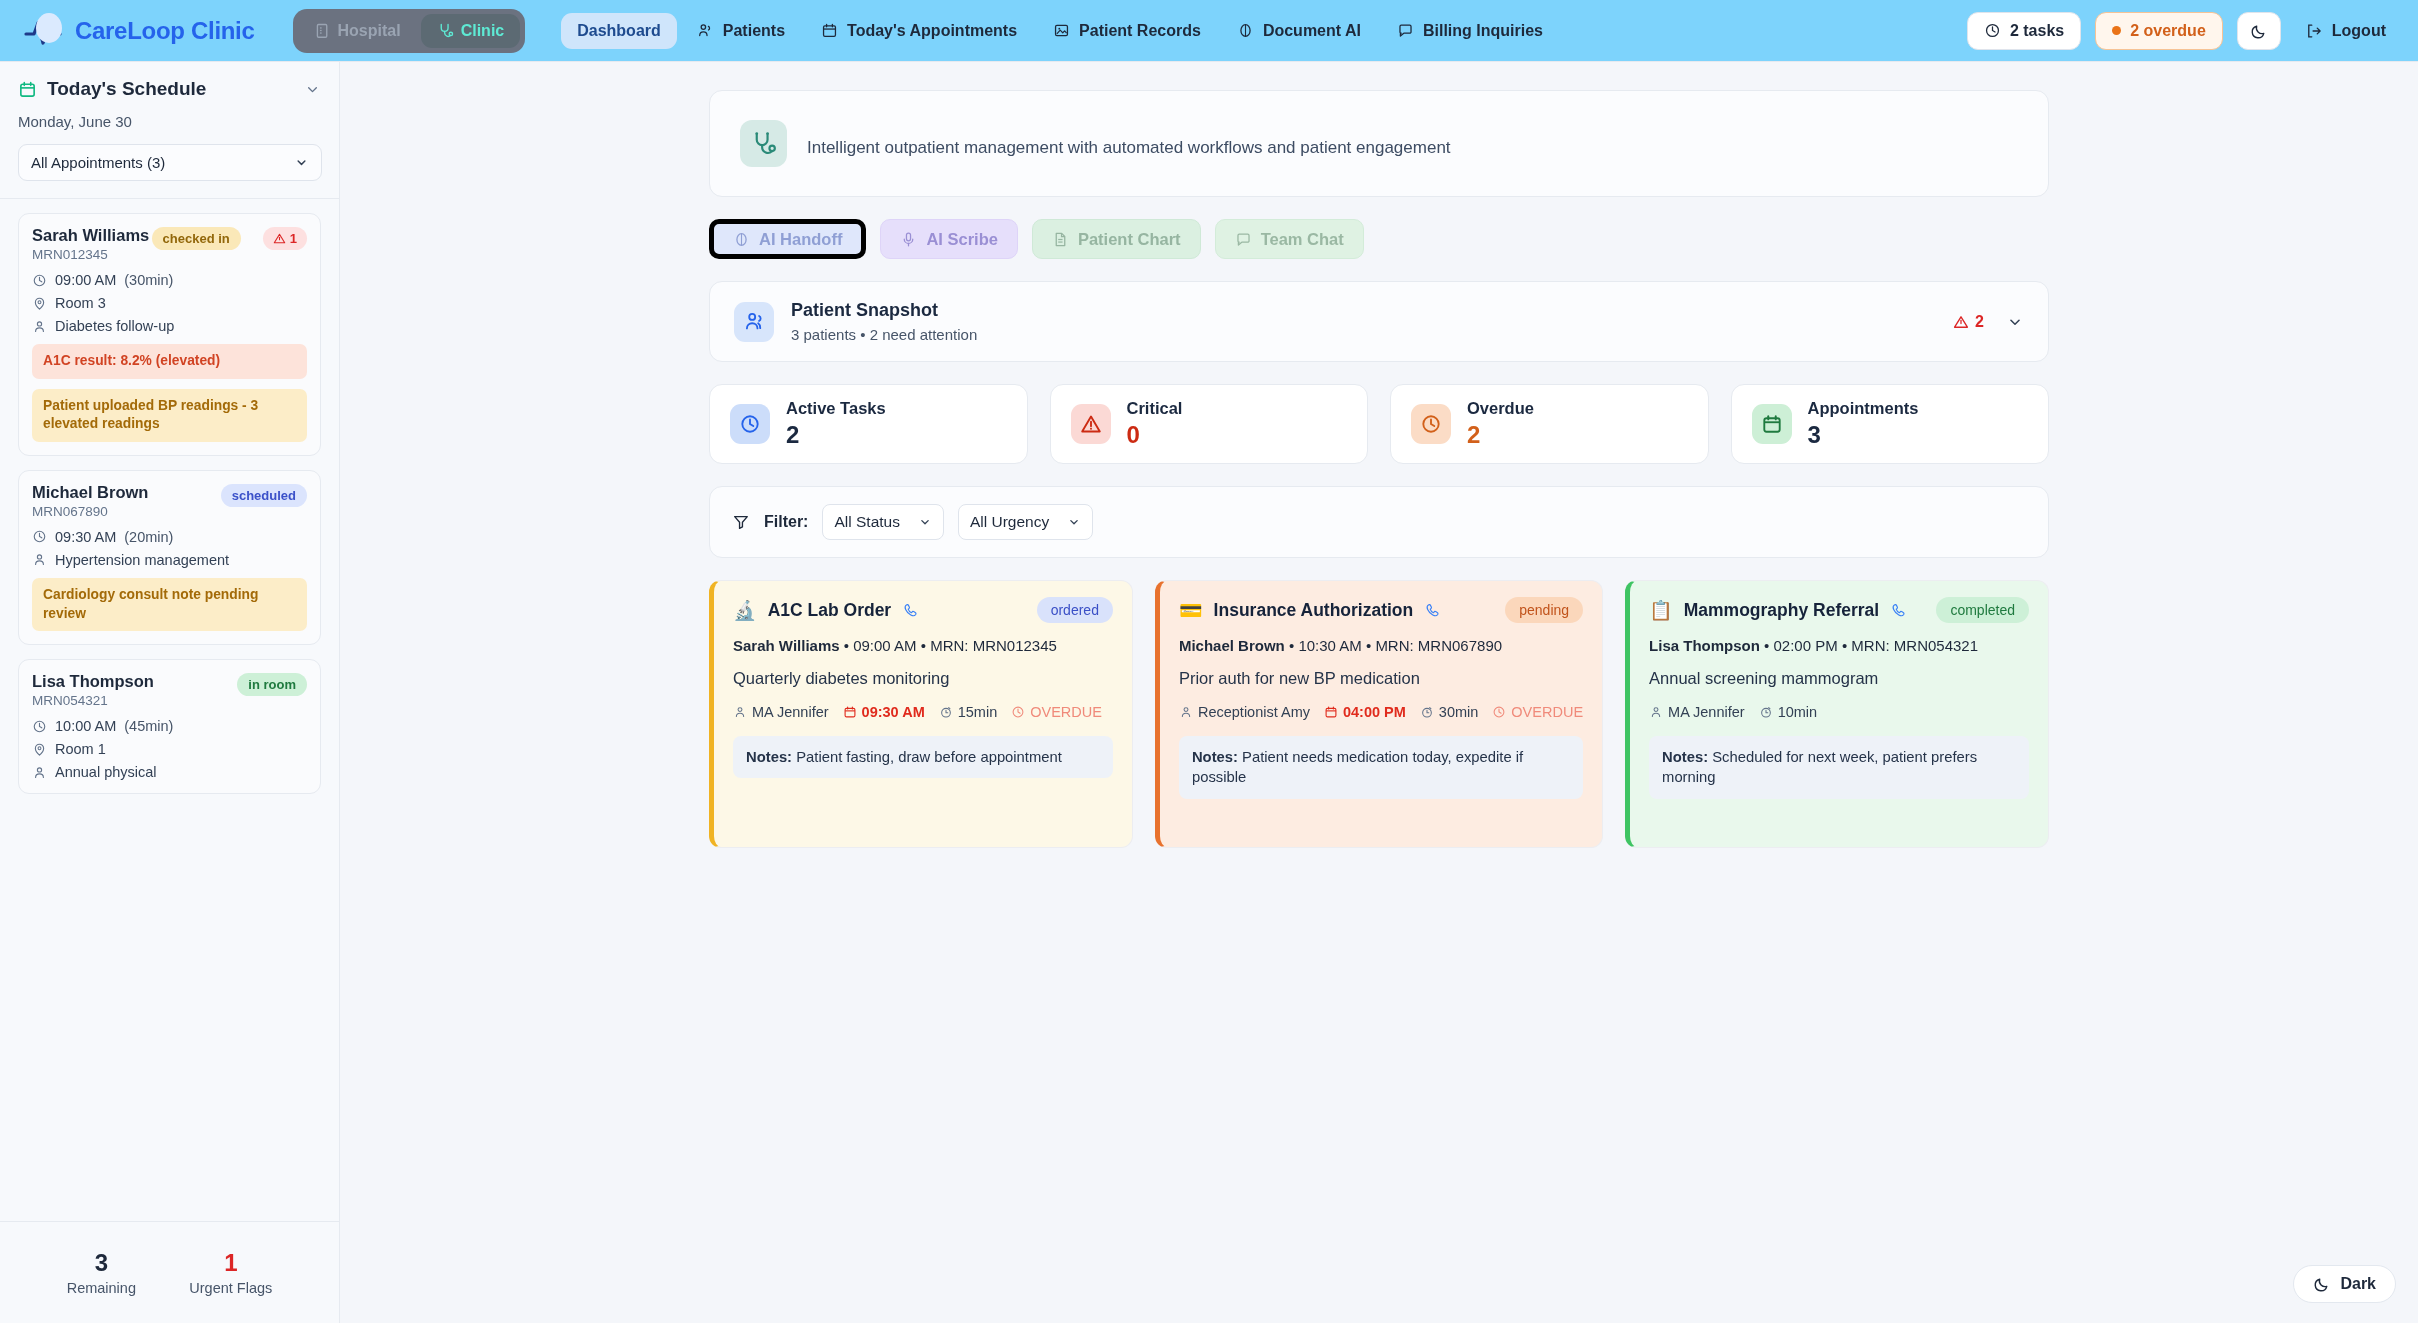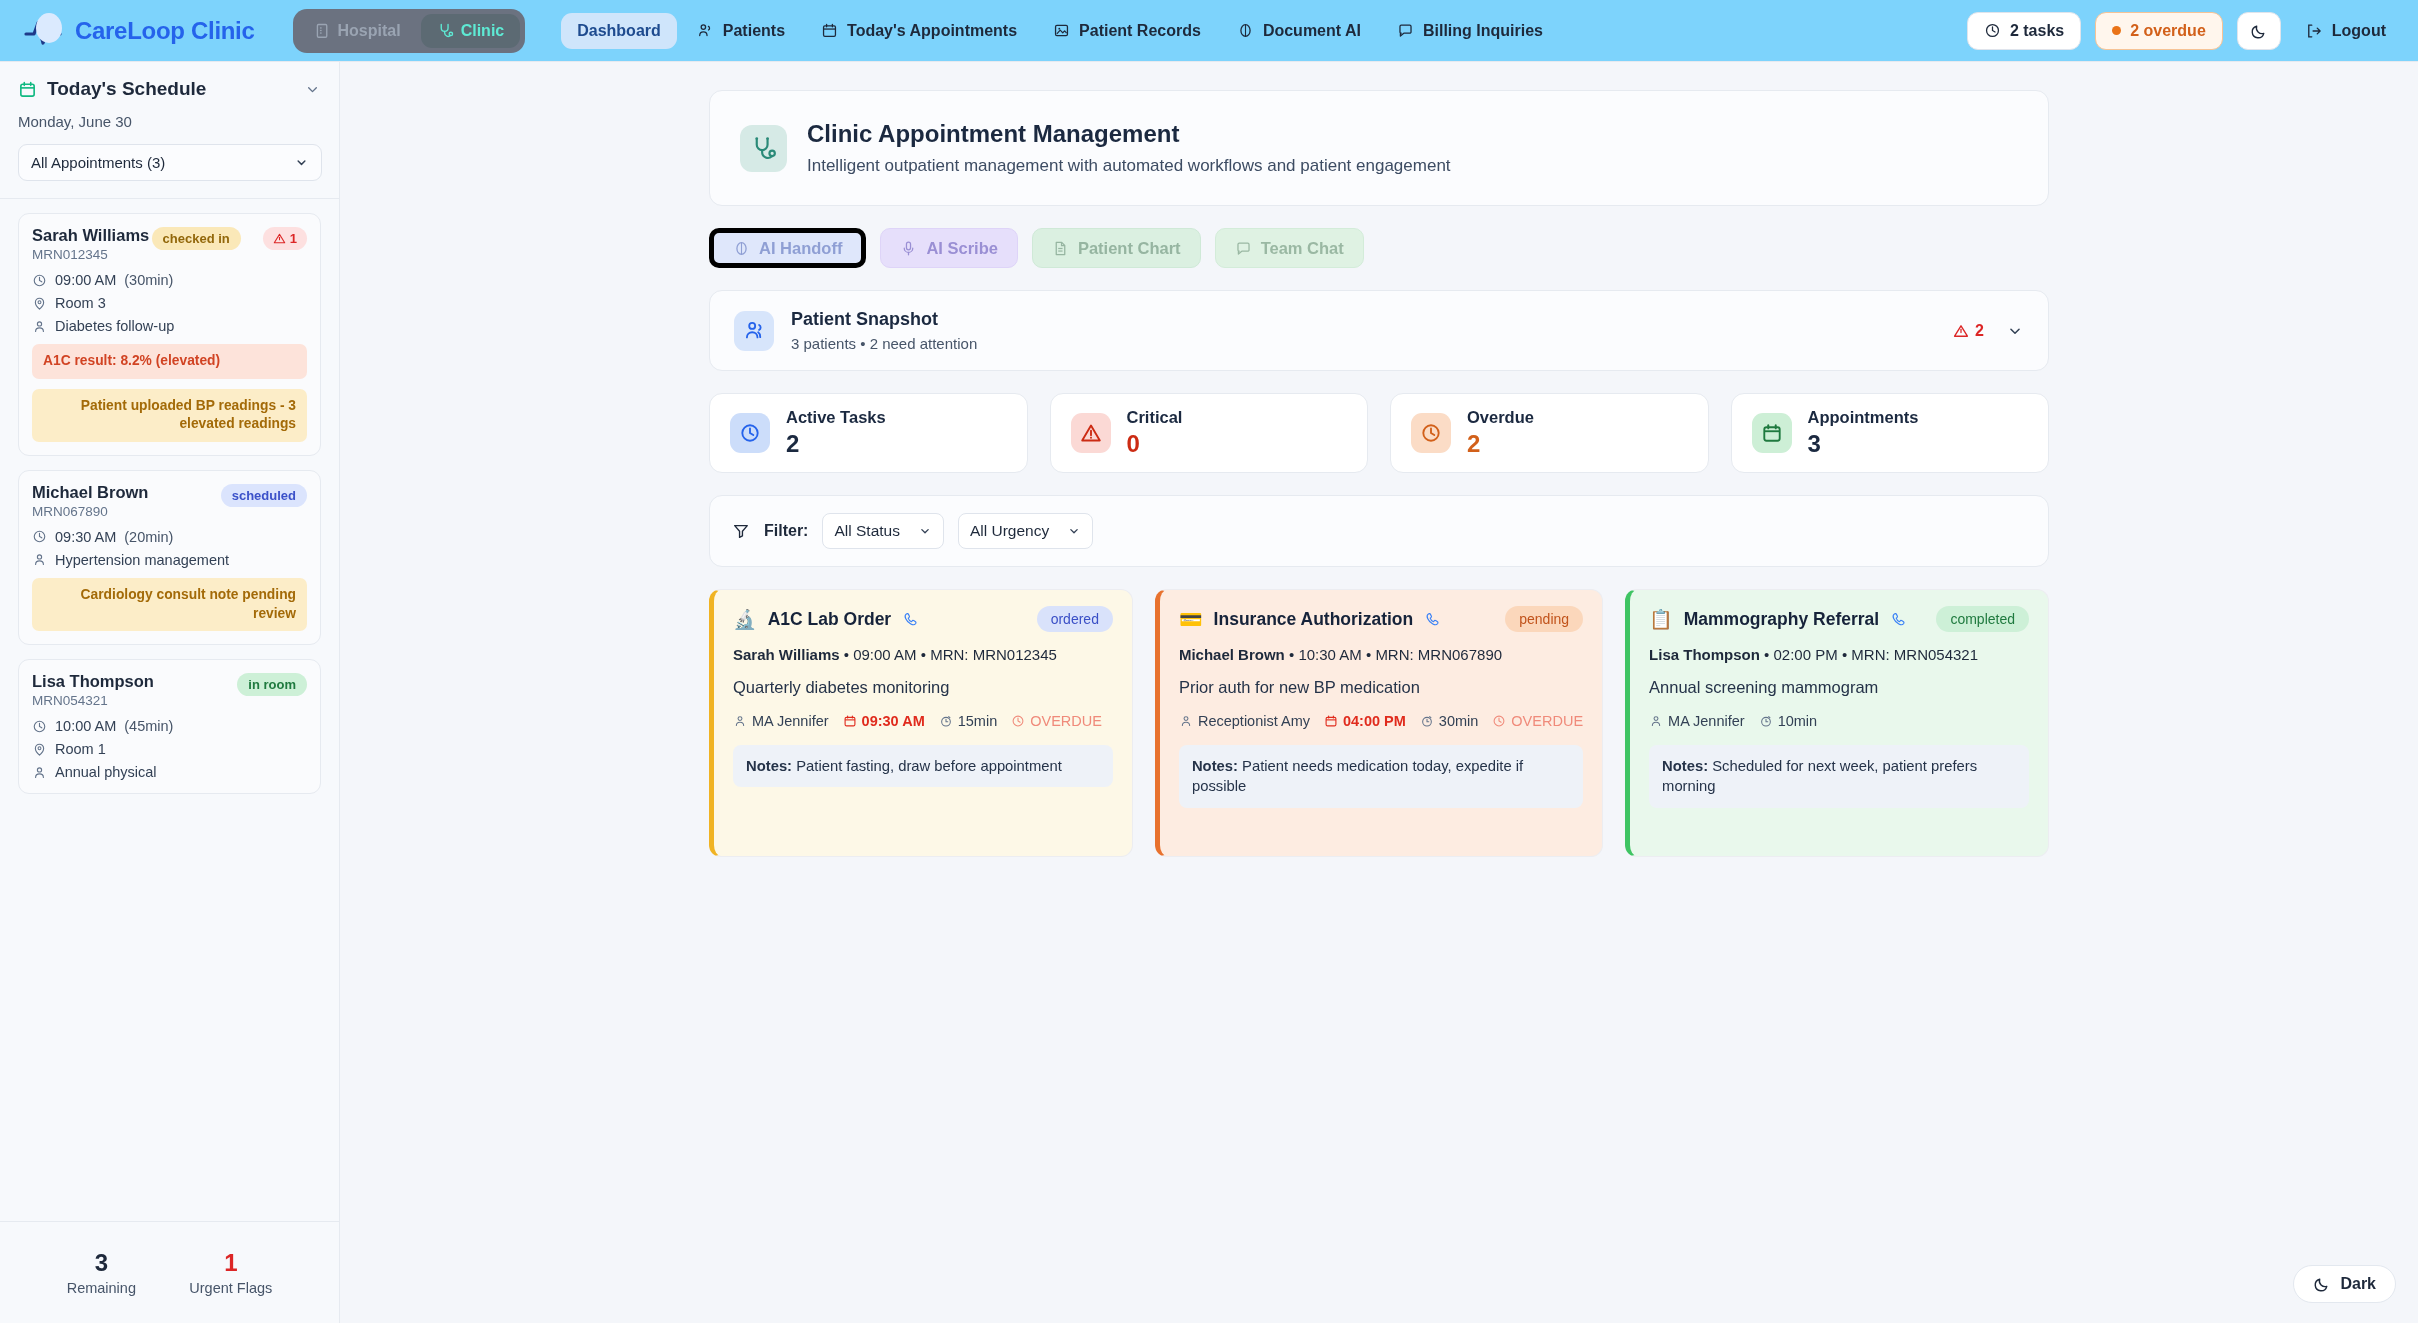--- a/index.html
+++ b/index.html
@@ -93,21 +93,21 @@
   .flagpill {
     display: flex; align-items: center; gap: 4px;
     background: #fde0e0; color: #dc2626; border-radius: 999px;
     padding: 4px 10px; font-size: 13px; font-weight: bold;
   }
   .appt-meta { margin-top: 10px; display: flex; flex-direction: column; gap: 7px; }
   .meta-row { display: flex; align-items: center; gap: 8px; font-size: 14.5px; color: #334155; }
   .meta-row .dur { color: #475569; }
   .alert-box { margin-top: 10px; border-radius: 7px; padding: 8px 11px; font-size: 13.8px; font-weight: bold; line-height: 1.35; }
   .alert-box.red  { background: #fde3da; color: #d14323; }
-  .alert-box.amber{ background: #fcedc8; color: #a36a08; text-align: right; }
+  .alert-box.amber{ background: #fcedc8; color: #a36a08; }
   .sb-footer {
     border-top: 1px solid #e6eaf0; height: 102px;
     display: flex; align-items: center; justify-content: space-around;
     padding: 0 40px;
   }
   .stat { text-align: center; }
   .stat-num { font-size: 24px; font-weight: bold; color: #1e293b; }
   .stat-num.red { color: #dc2626; }
   .stat-label { font-size: 14.5px; color: #475569; margin-top: 3px; }
 
@@ -510,21 +510,20 @@
       <div class="hero-ico">
         <svg width="27" height="27" viewBox="0 0 20 20">
             <path d="M5 3v4.2a4 4 0 0 0 8 0V3" fill="none" stroke="#2a8a78" stroke-width="1.6" stroke-linecap="round"></path>
             <path d="M9 11.2v1.6a4.2 4.2 0 0 0 7.2 2.9" fill="none" stroke="#2a8a78" stroke-width="1.6" stroke-linecap="round"></path>
             <circle cx="16.4" cy="13.6" r="2" fill="none" stroke="#2a8a78" stroke-width="1.6"></circle>
             <circle cx="5" cy="2.6" r="1" fill="#2a8a78"></circle>
             <circle cx="13" cy="2.6" r="1" fill="#2a8a78"></circle>
           </svg>
       </div>
       <div>
-        <div class="hero-title">Clinic Appointment Management</div>
         <div class="hero-sub">Intelligent outpatient management with automated workflows and patient engagement</div>
       </div>
     </div>
 
     <div class="actionrow">
       <div class="actbtn blue">
         <span>
             <svg width="17" height="17" viewBox="0 0 20 20">
               <ellipse cx="10" cy="10" rx="5.4" ry="7" fill="none" stroke="#8f9fd4" stroke-width="1.5"></ellipse>
               <line x1="10" y1="3.2" x2="10" y2="16.8" stroke="#8f9fd4" stroke-width="1.3"></line>

